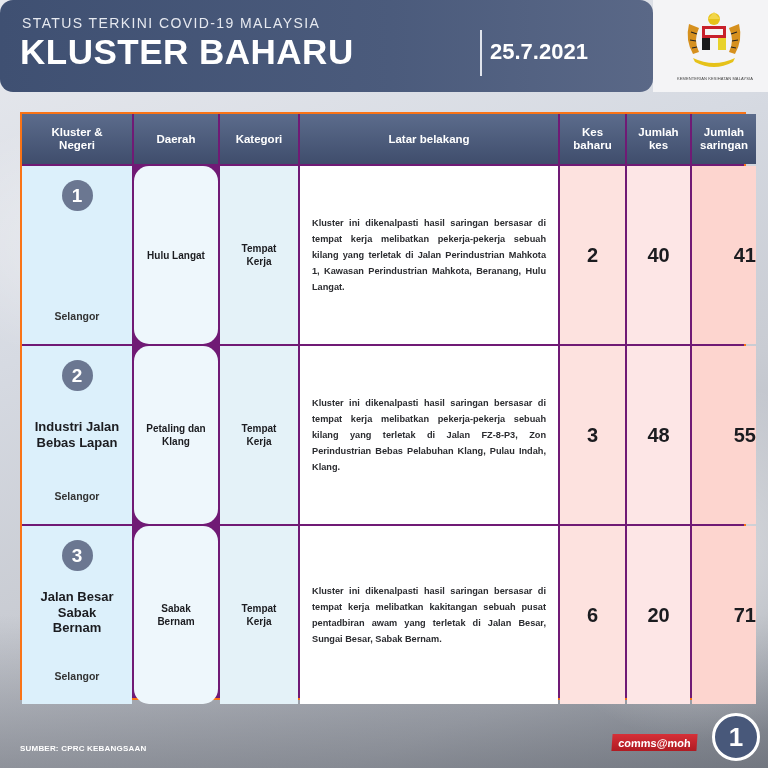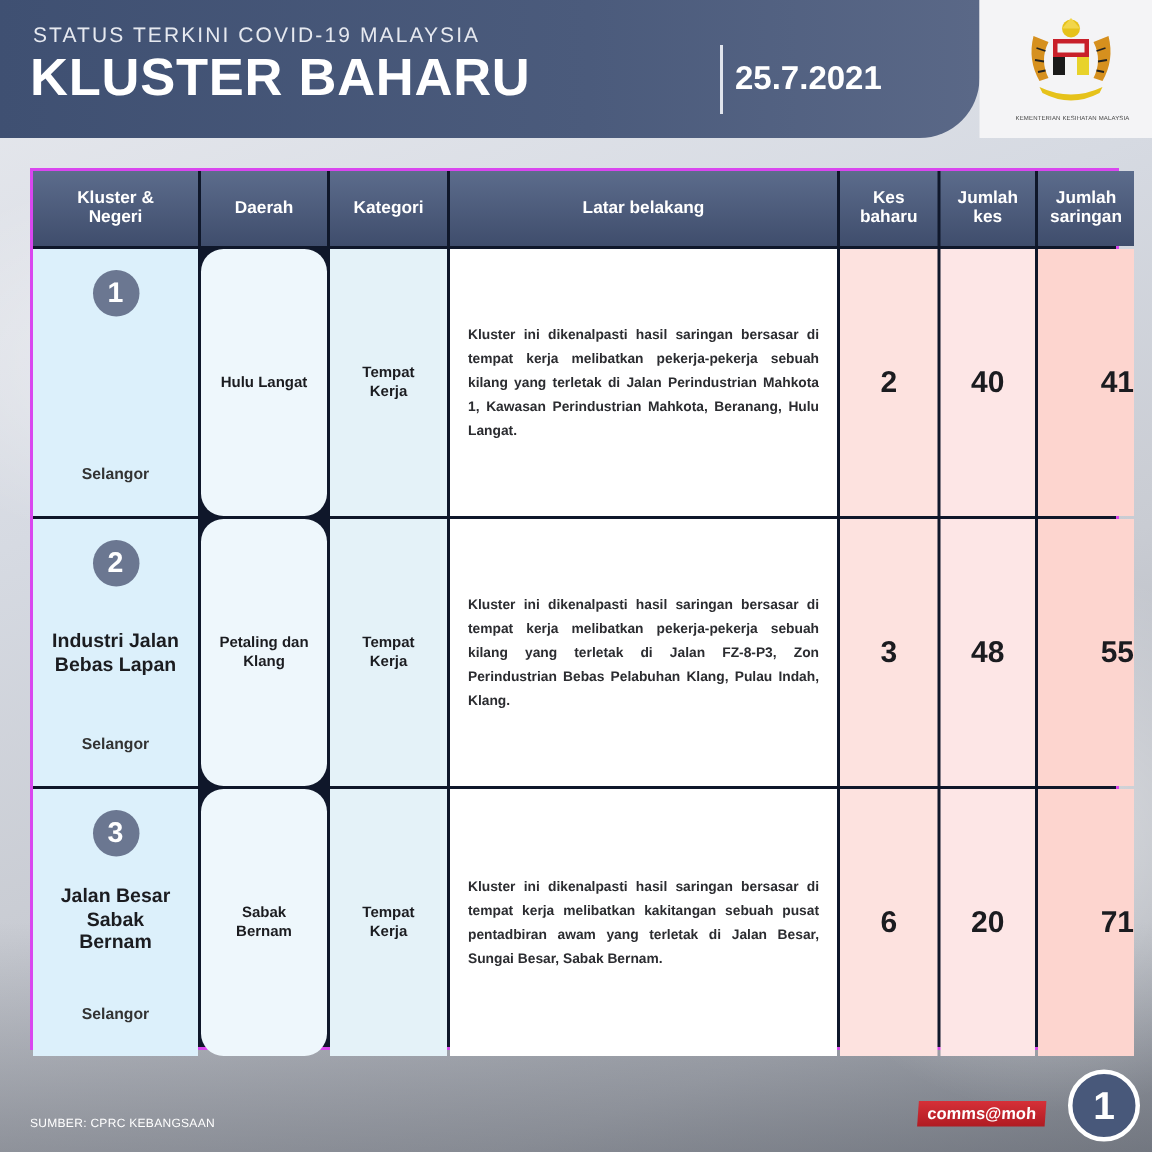--- a/index.html
+++ b/index.html
@@ -14,20 +14,21 @@
     background:
       radial-gradient(ellipse 300px 180px at 120px 240px, rgba(255,255,255,0.45), rgba(255,255,255,0) 70%),
       radial-gradient(ellipse 260px 260px at 700px 560px, rgba(255,255,255,0.5), rgba(255,255,255,0) 70%),
       linear-gradient(180deg, rgba(0,0,0,0) 80%, rgba(60,64,74,0.35) 100%);
   }
   
   .header {
     position: absolute; left: 0; top: 0; width: 653px; height: 92px;
     background: linear-gradient(90deg, #3f5072 0%, #4b5b7c 60%, #5a6887 100%);
     border-bottom-right-radius: 40px;
+    border-radius: 13px;
   }
   .header .subtitle {
     position: absolute; left: 22px; top: 15px;
     color: #e6e9f0; font-size: 14px; letter-spacing: 1.4px;
     font-family: "Liberation Sans", sans-serif;
   }
   .header .title {
     position: absolute; left: 20px; top: 32px;
     color: #ffffff; font-size: 35px; font-weight: bold; letter-spacing: 0.5px;
     font-family: "Liberation Sans", sans-serif;
@@ -48,25 +49,25 @@
     position: absolute; left: 683px; top: 10px; width: 62px; height: 62px;
   }
   .logo-text {
     position: absolute; left: 671px; top: 76px; width: 88px;
     font-size: 4px; color: #444; text-align: center; letter-spacing: 0.1px;
     font-family: "Liberation Sans", sans-serif;
   }
   
   .table {
     position: absolute; left: 20px; top: 112px; width: 726px; height: 588px;
-    border: 2px solid #d946ef;
+    border: 2px solid #f97316;
     display: grid;
     grid-template-columns: 110px 84px 78px 258px 65px 63px 64px;
     grid-template-rows: 50px 178px 178px 178px;
-    background: #0f172a;
+    background: #701a75;
     gap: 2px;
   }
   .th {
     background: linear-gradient(180deg, #5c6c8c 0%, #3f4d6c 100%);
     color: #ffffff; font-weight: bold; font-size: 11.5px;
     display: flex; align-items: center; justify-content: center; text-align: center;
     line-height: 1.1;
     font-family: "Liberation Sans", sans-serif;
   }
   .th span { white-space: pre-line; }
@@ -106,21 +107,21 @@
   .num { font-size: 20px; font-weight: bold; }
   .watermark {
     position: absolute; left: 110px; top: 345px;
     font-size: 80px; font-weight: bold; color: rgba(200,190,195,0.18);
     font-family: "Liberation Sans", sans-serif;
     pointer-events: none; letter-spacing: 2px;
   }
   
   .source {
     position: absolute; left: 20px; top: 744px;
-    color: #ffffff; font-size: 8px; font-weight: normal;
+    color: #ffffff; font-size: 8px; font-weight: bold;
     font-family: "Liberation Sans", sans-serif; letter-spacing: 0.2px;
   }
   .comms-tag {
     position: absolute; left: 612px; top: 734px; width: 85px; height: 17px;
     background: linear-gradient(180deg, #d63038, #b01b22);
     color: #ffffff; font-size: 11px; font-weight: bold;
     display: flex; align-items: center; justify-content: center;
     transform: skewX(-4deg);
     font-family: "Liberation Sans", sans-serif;
   }

